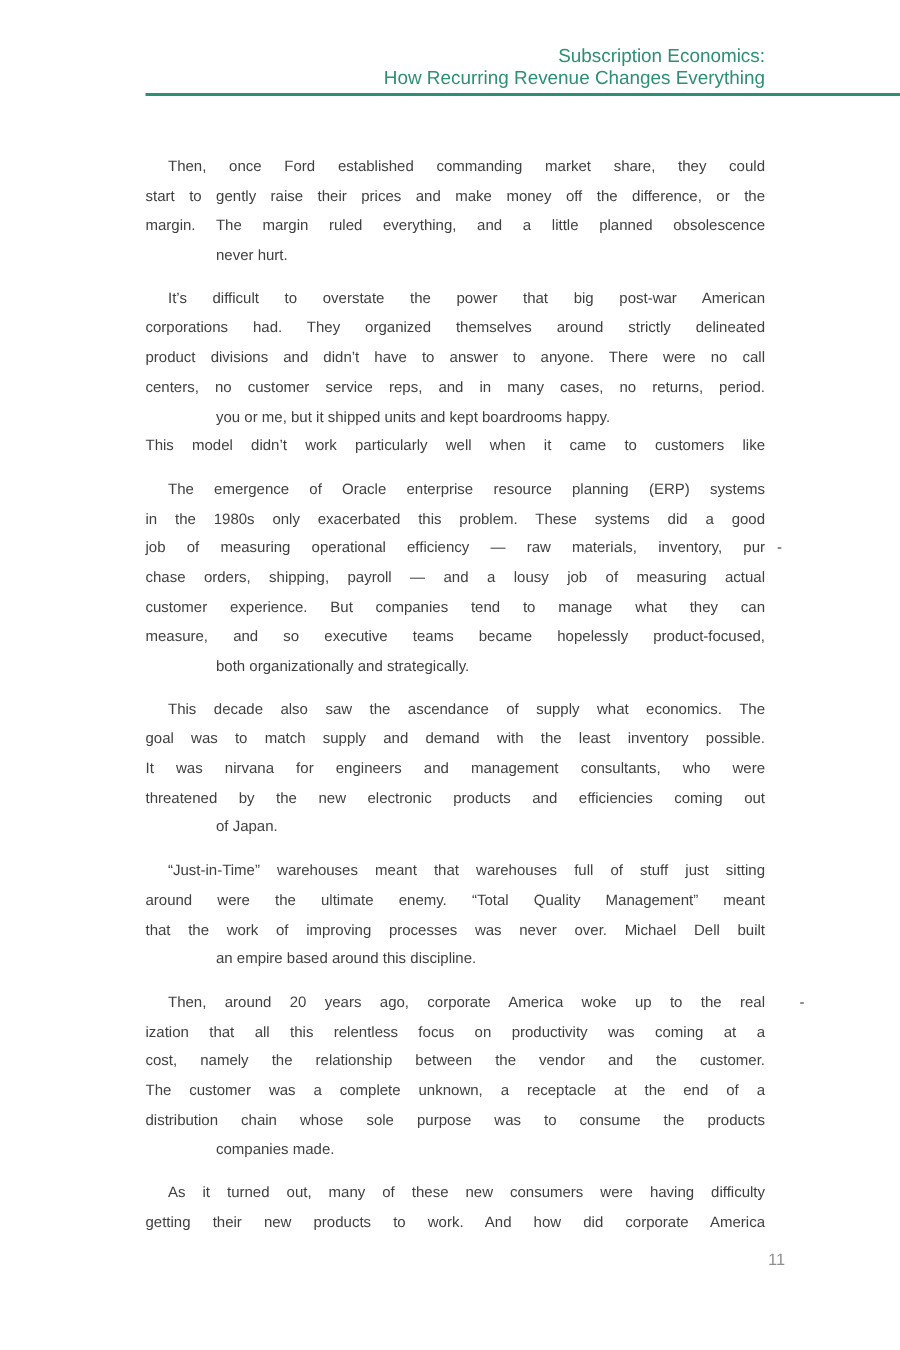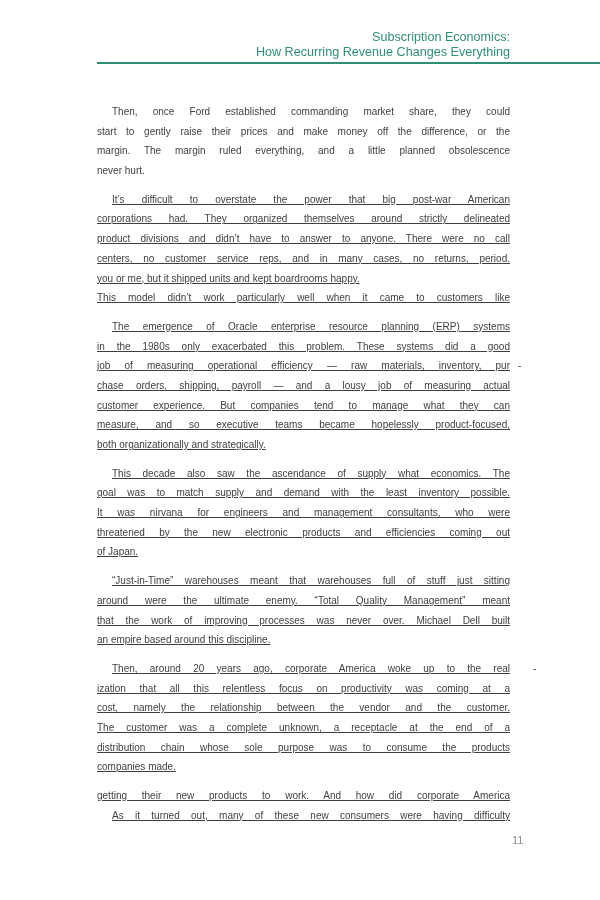--- a/index.html
+++ b/index.html
@@ -37,34 +37,34 @@
     position: absolute;
     top: 102px;
     left: 97px;
     width: 413px;
     font-size: 10px;
     line-height: 19.7px;
     color: var(--body-text, #3f3f3f);
   }
   .para + .para {
     margin-top: 9px;
-    text-decoration: underline;
   }
   .line {
     position: relative;
     text-align: justify;
     text-align-last: justify;
     height: 19.7px;
     overflow: visible;
   }
   .line.first {
     text-indent: 15px;
   }
   .line.lastleft {
     text-align-last: left;
+    margin-left: 47px;
   }
   .hang {
     position: absolute;
     left: calc(100% + 8px);
     top: 0;
   }
   .page-number {
     position: absolute;
     top: 834px;
     left: 512px;
@@ -125,20 +125,20 @@
       </div>
       <div class="para">
         <div class="line first">Then, around 20 years ago, corporate America woke up to the real<span class="hang">-</span></div>
         <div class="line">ization that all this relentless focus on productivity was coming at a</div>
         <div class="line">cost, namely the relationship between the vendor and the customer.</div>
         <div class="line">The customer was a complete unknown, a receptacle at the end of a</div>
         <div class="line">distribution chain whose sole purpose was to consume the products</div>
         <div class="line lastleft">companies made.</div>
       </div>
       <div class="para">
+        <div class="line first">As it turned out, many of these new consumers were having difficulty</div>
         <div class="line">getting their new products to work. And how did corporate America</div>
-        <div class="line first">As it turned out, many of these new consumers were having difficulty</div>
       </div>
     </div>
 
   <div class="page-number">11</div>
 
 </div>
 
 </body></html>

